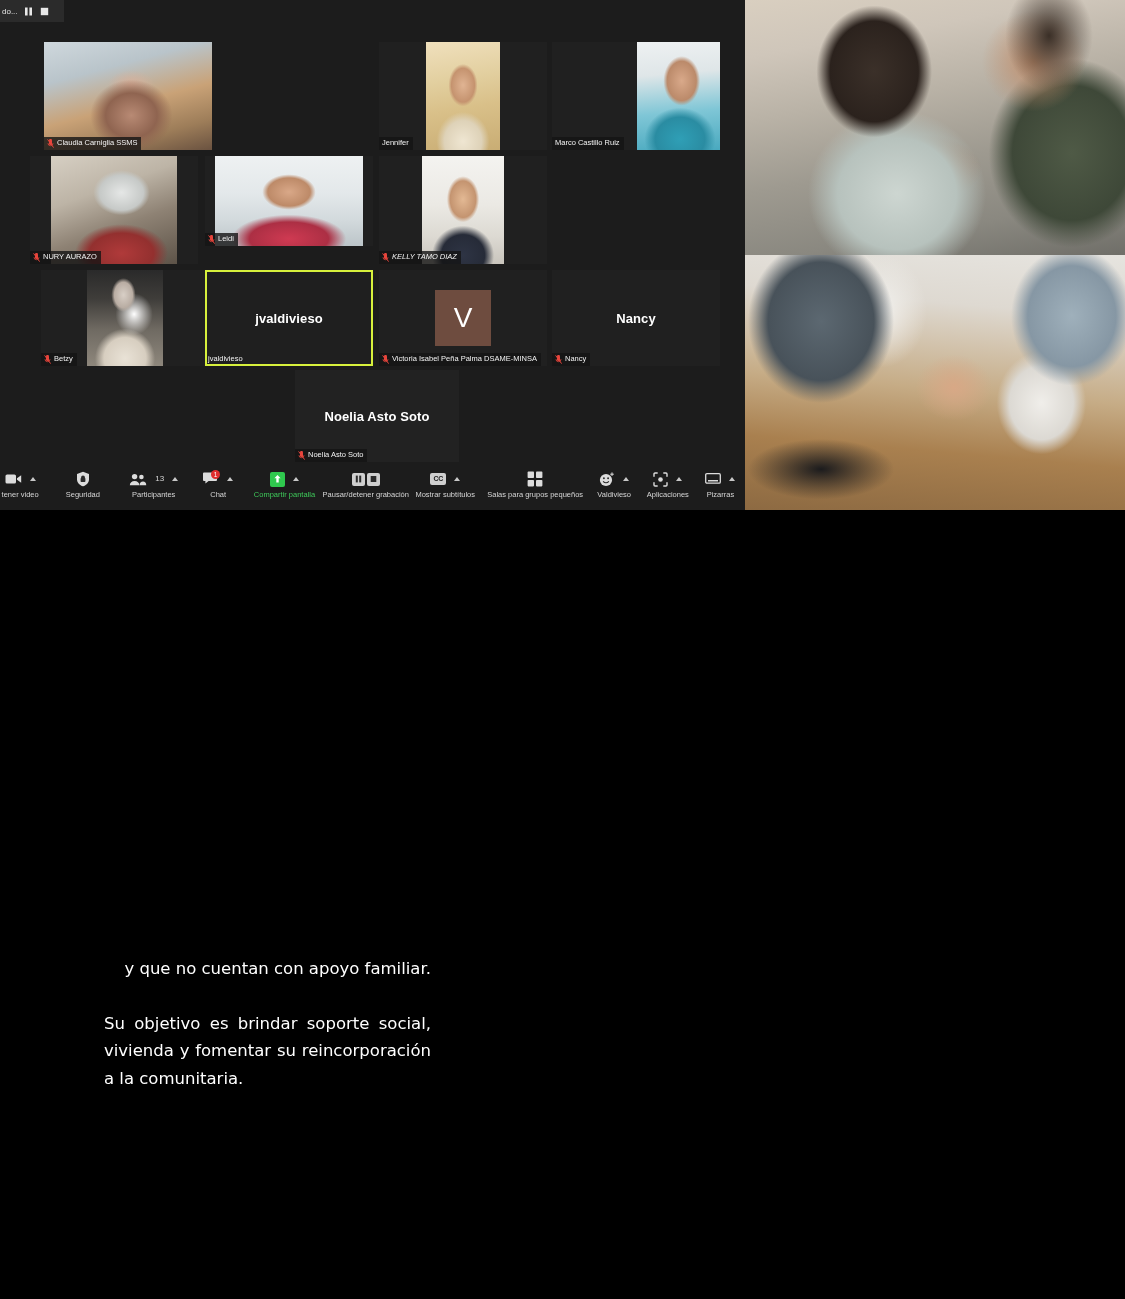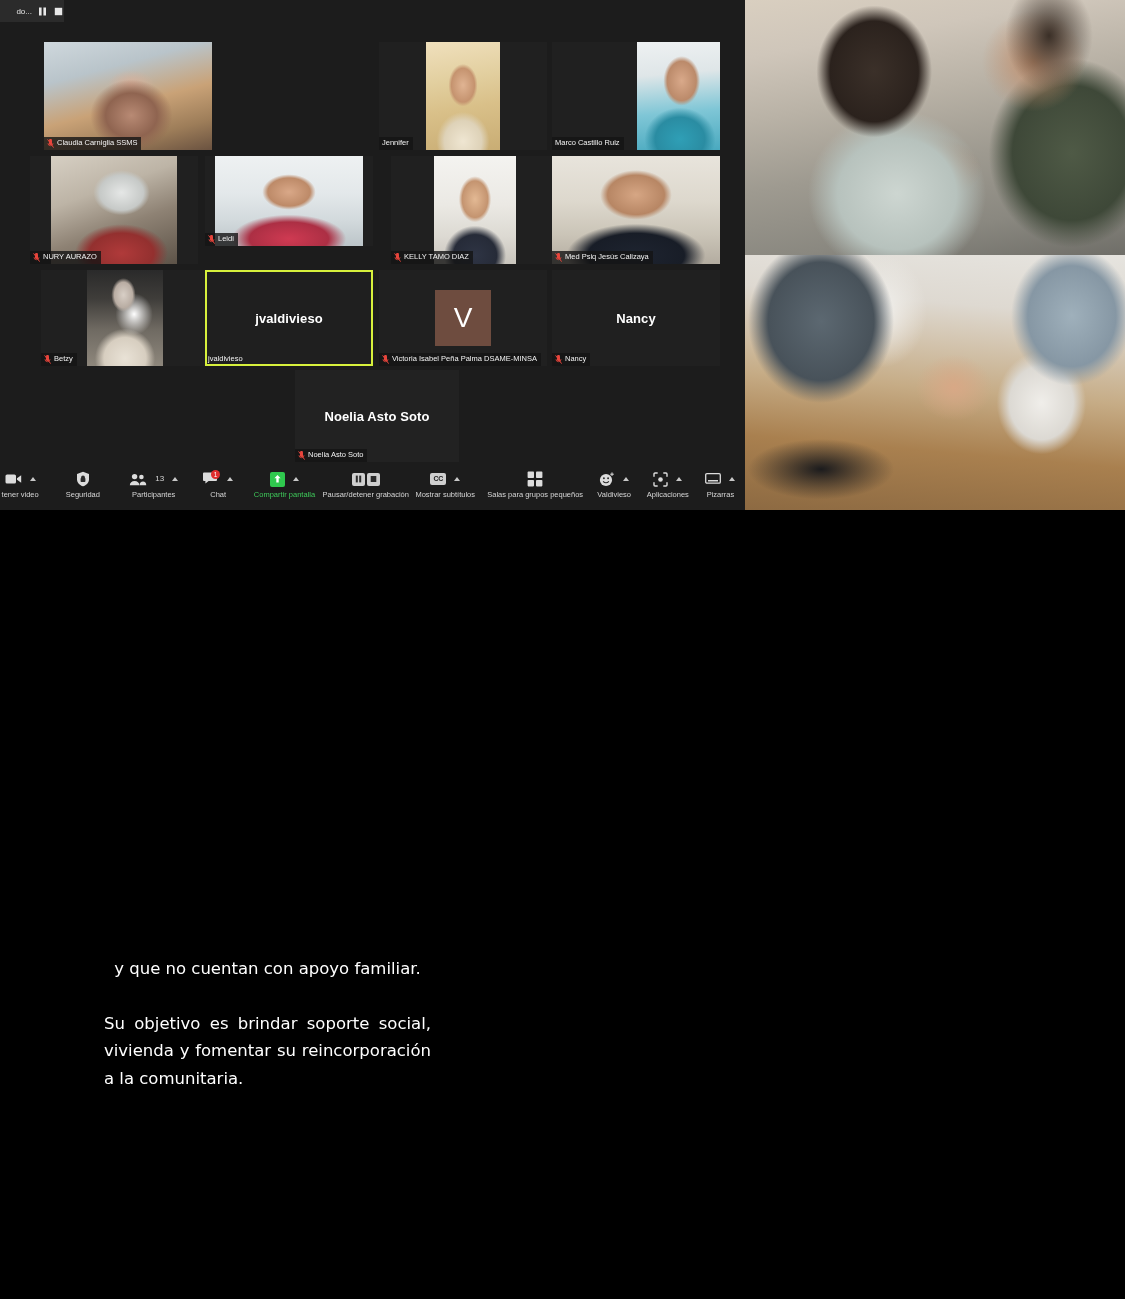--- a/index.html
+++ b/index.html
@@ -20,21 +20,20 @@
   }
 
   
   .rec-bar {
     position: absolute; left: 0; top: 0;
     height: 22px; width: 64px;
     background: #2b2b2b;
     display: flex; align-items: center; gap: 5px;
     padding-left: 2px;
     z-index: 20;
-    justify-content: flex-end;
   }
   .rec-bar .rec-label {
     color: #e6e6e6; font-size: 8px; white-space: nowrap;
     overflow: hidden; max-width: 18px;
   }
   .rec-btn {
     width: 11px; height: 11px;
     display: flex; align-items: center; justify-content: center;
   }
   .rec-btn svg { display: block; }
@@ -227,21 +226,21 @@
     position: absolute;
     left: 104px; top: 955px;
     width: 327px;
     color: #ffffff;
     font-family: "DejaVu Sans", sans-serif;
     font-size: 16.5px;
     line-height: 27.5px;
     text-align: justify;
   }
   .slide-text p { margin: 0; }
-  .slide-text p.nojust { text-align: center; }
+  .slide-text p.nojust { text-align: right; }
   .slide-text .gap { height: 27px; }
 </style>
 </head>
 <body>
 
 <div id="root">
 
   <div class="zoom-window">
 
     <div class="rec-bar">
@@ -305,43 +304,32 @@
         <div class="namebar">
           <svg class="mute-ico" viewBox="0 0 7 9">
             <path d="M2 1.4a1.5 1.5 0 0 1 3 0v3a1.5 1.5 0 0 1-3 0z" fill="#e8453c"></path>
             <path d="M1 4.2a2.5 2.5 0 0 0 5 0" stroke="#e8453c" stroke-width="0.8" fill="none"></path>
             <path d="M0.6 0.4 L6.6 8.6" stroke="#e8453c" stroke-width="1"></path>
           </svg>
           <span>Leidi</span>
         </div>
       </div>
 
-      <div class="tile" style="left:391px; top:126px; width:168px; height:108px;">
+      <div class="tile" style="left:379px; top:126px; width:168px; height:108px;font-style:italic;">
         <div class="videoimg v-kelly" style="width:82px;"></div>
         <div class="namebar">
           <svg class="mute-ico" viewBox="0 0 7 9">
             <path d="M2 1.4a1.5 1.5 0 0 1 3 0v3a1.5 1.5 0 0 1-3 0z" fill="#e8453c"></path>
             <path d="M1 4.2a2.5 2.5 0 0 0 5 0" stroke="#e8453c" stroke-width="0.8" fill="none"></path>
             <path d="M0.6 0.4 L6.6 8.6" stroke="#e8453c" stroke-width="1"></path>
           </svg>
           <span>KELLY TAMO DIAZ</span>
         </div>
       </div>
 
-      <div class="tile" style="left:552px; top:126px; width:168px; height:108px;">
-        <div class="videoimg v-jesus" style="width:168px;"></div>
-        <div class="namebar">
-          <svg class="mute-ico" viewBox="0 0 7 9">
-            <path d="M2 1.4a1.5 1.5 0 0 1 3 0v3a1.5 1.5 0 0 1-3 0z" fill="#e8453c"></path>
-            <path d="M1 4.2a2.5 2.5 0 0 0 5 0" stroke="#e8453c" stroke-width="0.8" fill="none"></path>
-            <path d="M0.6 0.4 L6.6 8.6" stroke="#e8453c" stroke-width="1"></path>
-          </svg>
-          <span>Med Psiq Jesús Calizaya</span>
-        </div>
-      </div>
 
       <div class="tile" style="left:41px; top:240px; width:168px; height:96px;">
         <div class="videoimg v-betzy" style="width:76px;"></div>
         <div class="namebar">
           <svg class="mute-ico" viewBox="0 0 7 9">
             <path d="M2 1.4a1.5 1.5 0 0 1 3 0v3a1.5 1.5 0 0 1-3 0z" fill="#e8453c"></path>
             <path d="M1 4.2a2.5 2.5 0 0 0 5 0" stroke="#e8453c" stroke-width="0.8" fill="none"></path>
             <path d="M0.6 0.4 L6.6 8.6" stroke="#e8453c" stroke-width="1"></path>
           </svg>
           <span>Betzy</span>

